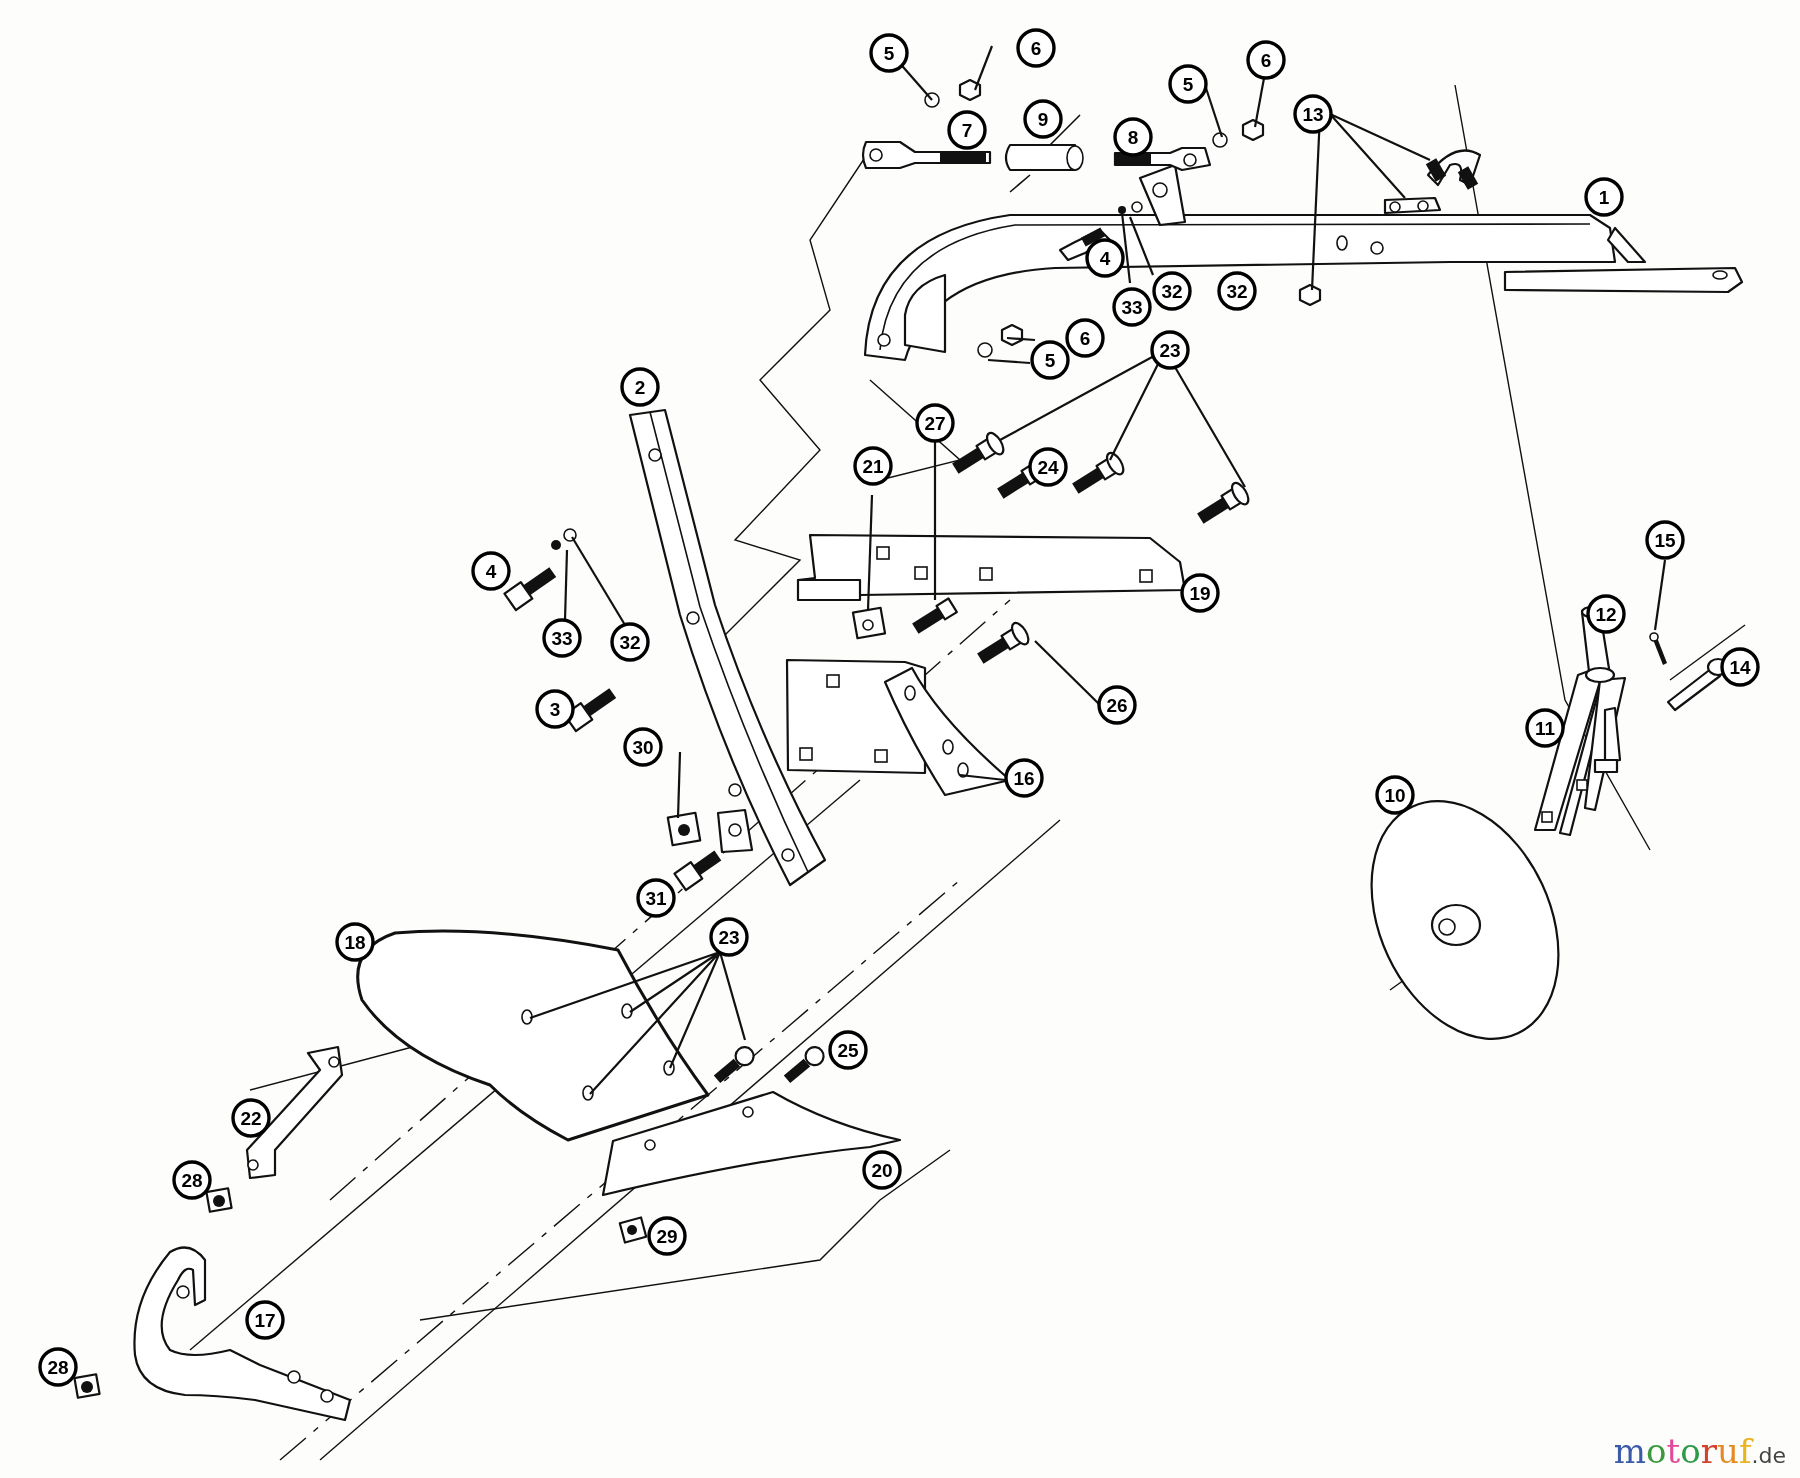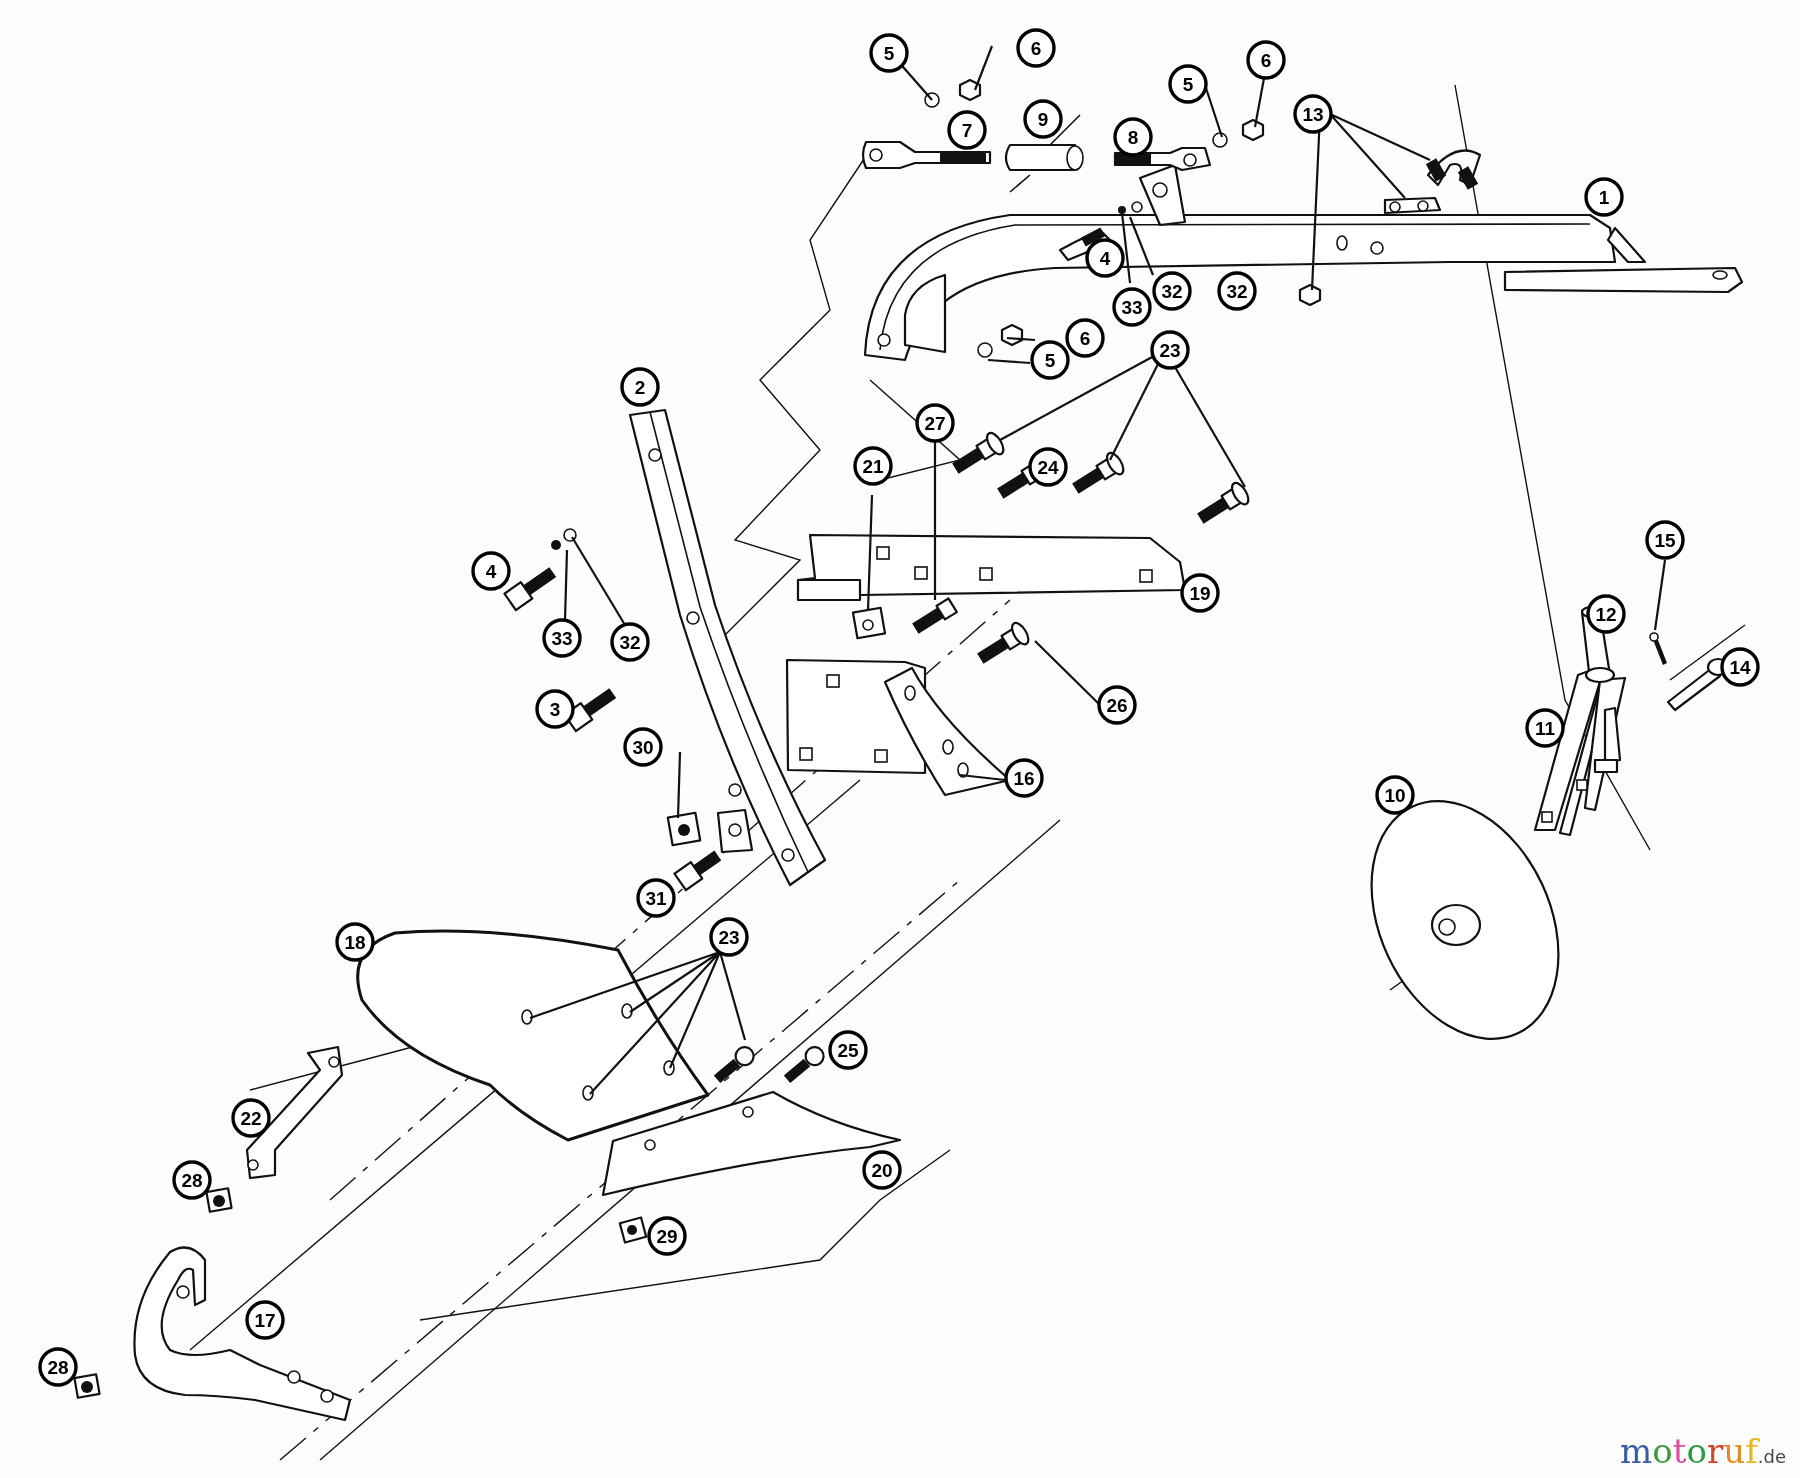--- a/index.html
+++ b/index.html
@@ -9,21 +9,21 @@
   .part-thin { fill: none; stroke: #111; stroke-width: 1.6; }
   .axis { stroke: #111; stroke-width: 1.4; fill: none; }
   .axis-dash { stroke: #111; stroke-width: 1.4; fill: none; stroke-dasharray: 34 10 6 10; }
   .leader { stroke: #111; stroke-width: 2.2; fill: none; }
   .thread { fill: #111; }
   .hole { fill: #fff; stroke: #111; stroke-width: 1.6; }
   .callout-circle { fill: #fff; stroke: #000; stroke-width: 3.4; }
   .callout-text { font-family: "Liberation Sans", sans-serif; font-weight: bold; font-size: 19px; fill: #000; text-anchor: middle; dominant-baseline: central; }
   #watermark { position: absolute; right: 14px; bottom: 10px; font-family: "DejaVu Serif", serif; font-size: 34px; letter-spacing: 0px; line-height: 1; }
   #watermark span { display: inline-block; }
-  #watermark .tld { font-family: "DejaVu Sans", sans-serif; font-size: 18px; color: #444; }
+  #watermark .tld { font-family: "DejaVu Sans", sans-serif; font-size: 22px; color: #444; }
 </style>
 </head>
 <body>
 
 <svg id="diagram" viewBox="0 0 1800 1478" xmlns="http://www.w3.org/2000/svg">
 
   <g>
     <path class="axis" d="M870 150 L810 240 L830 310 L760 380 L820 450 L735 540 L800 560 L720 640"></path>
     <path class="axis" d="M1455 85 L1565 700 L1650 850"></path>
     <path class="axis" d="M870 380 L960 460 L880 480"></path>

